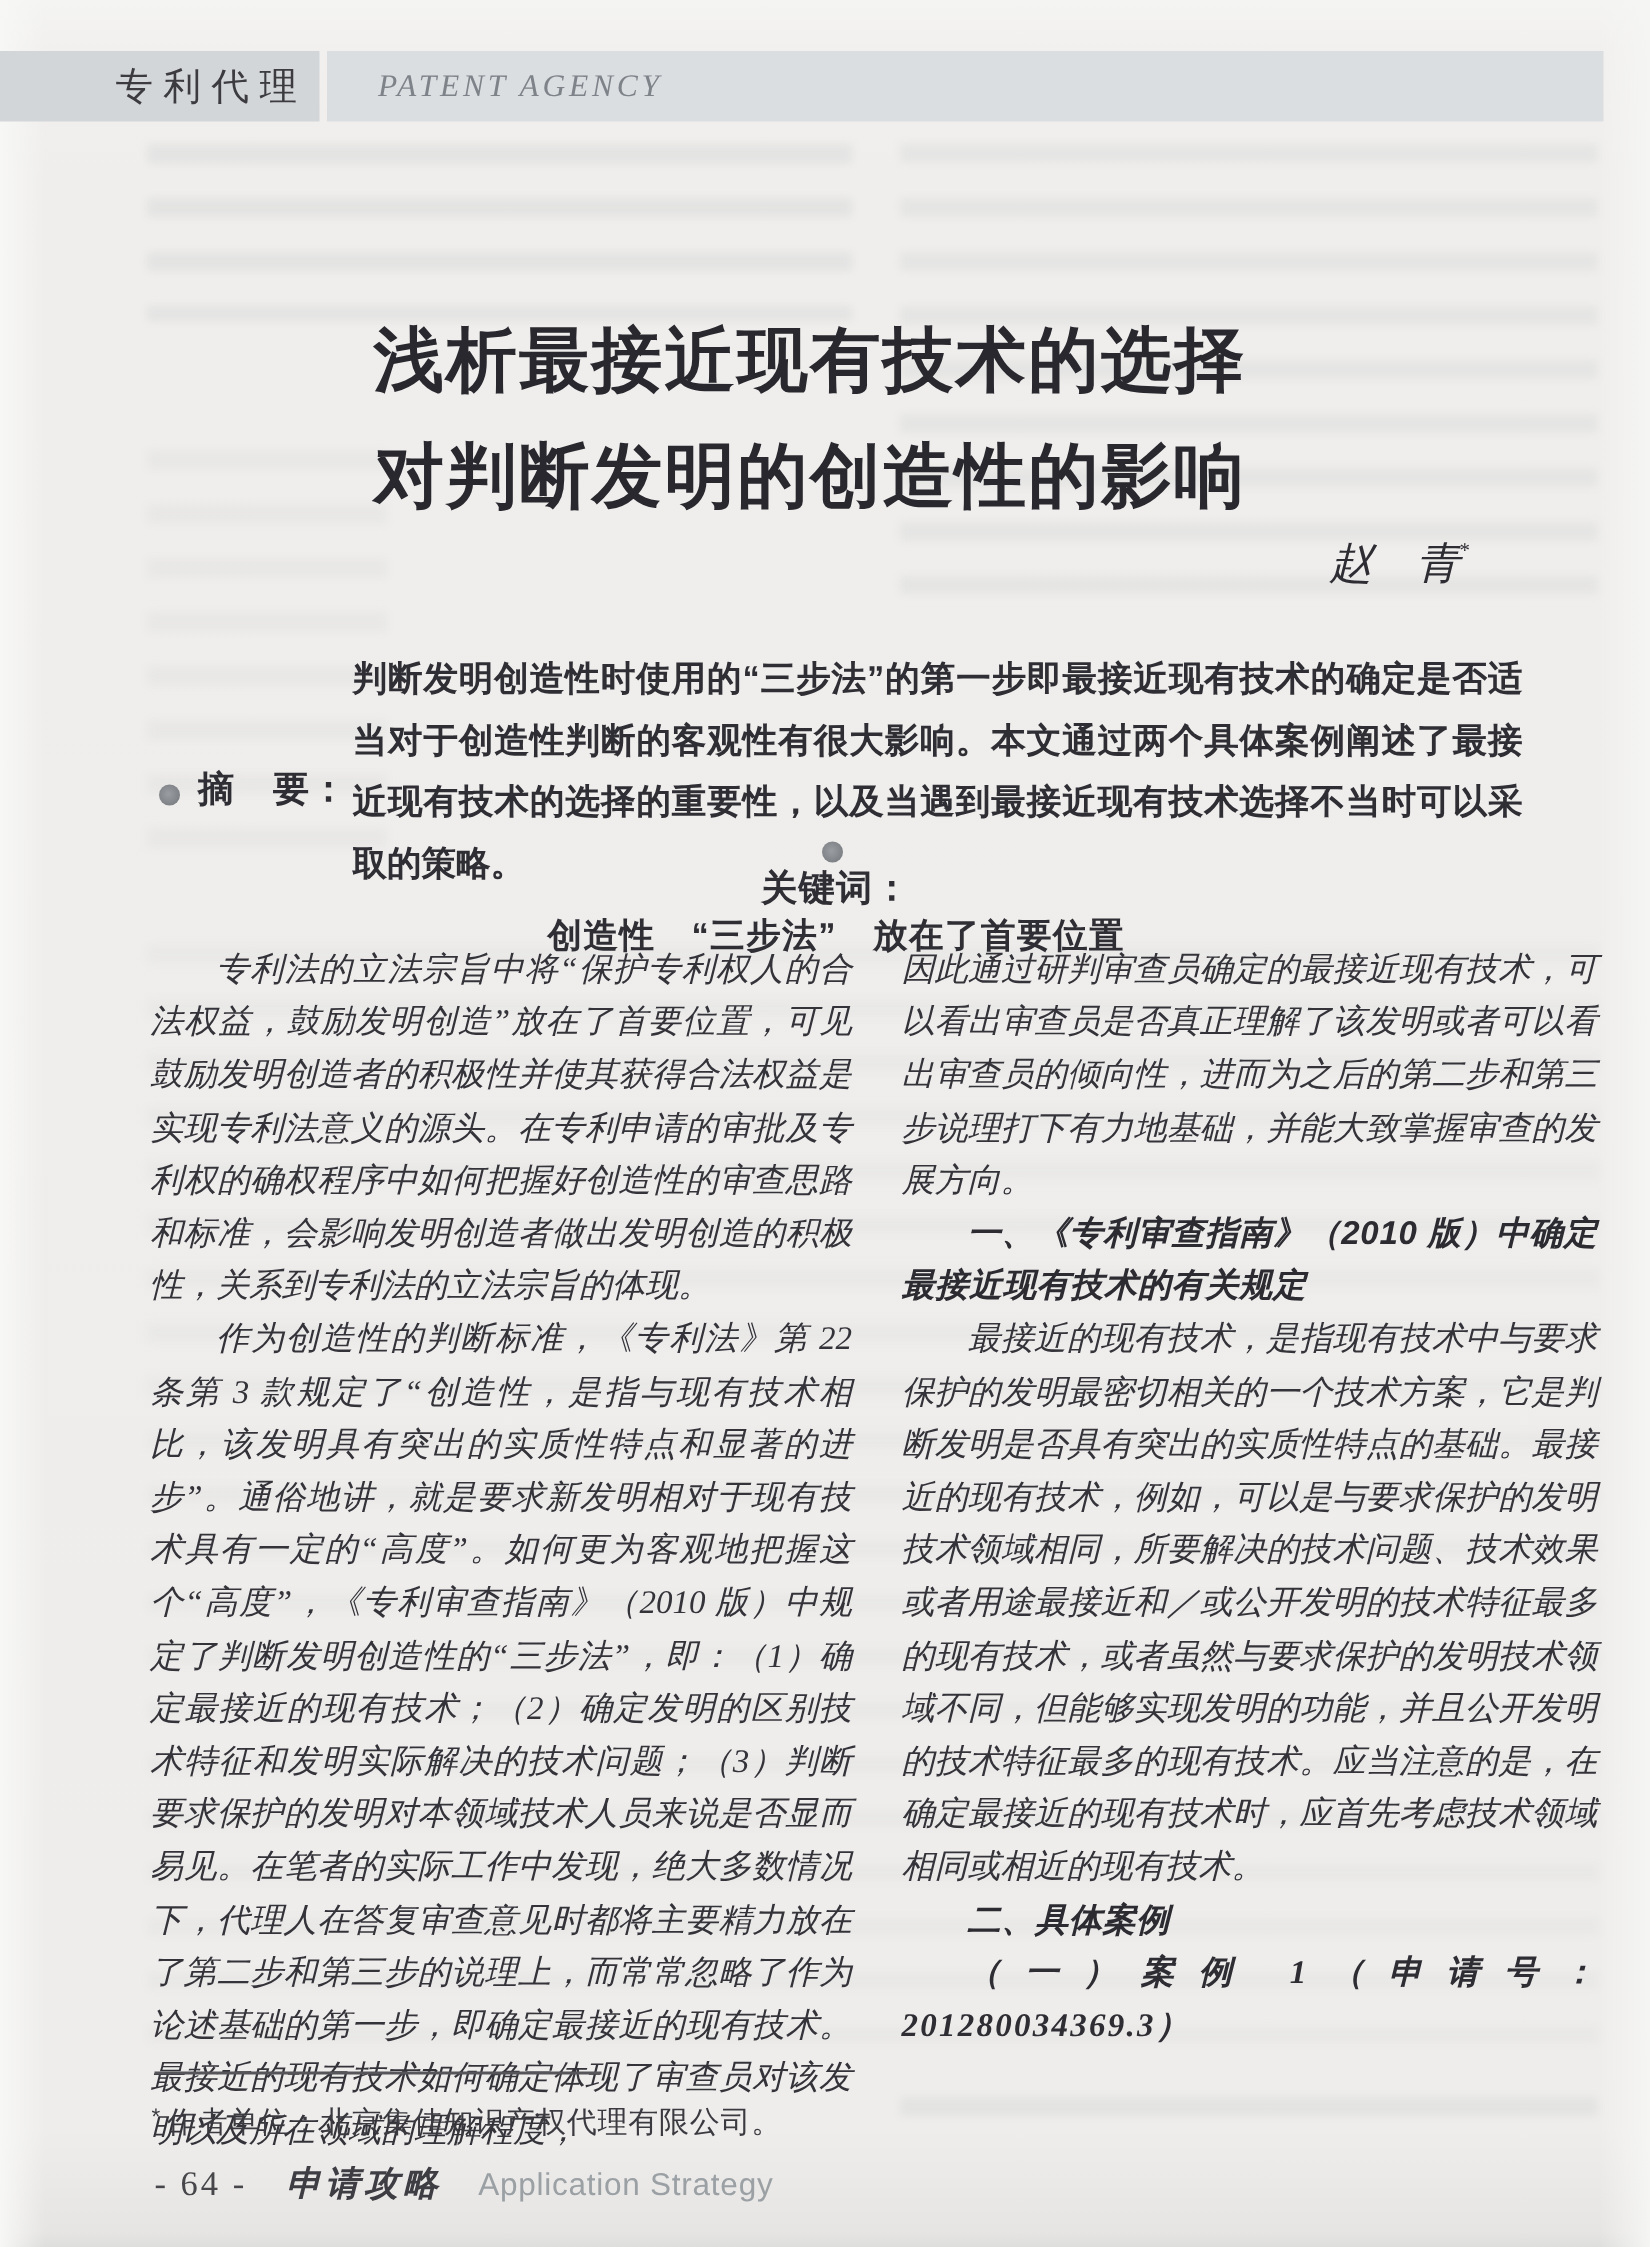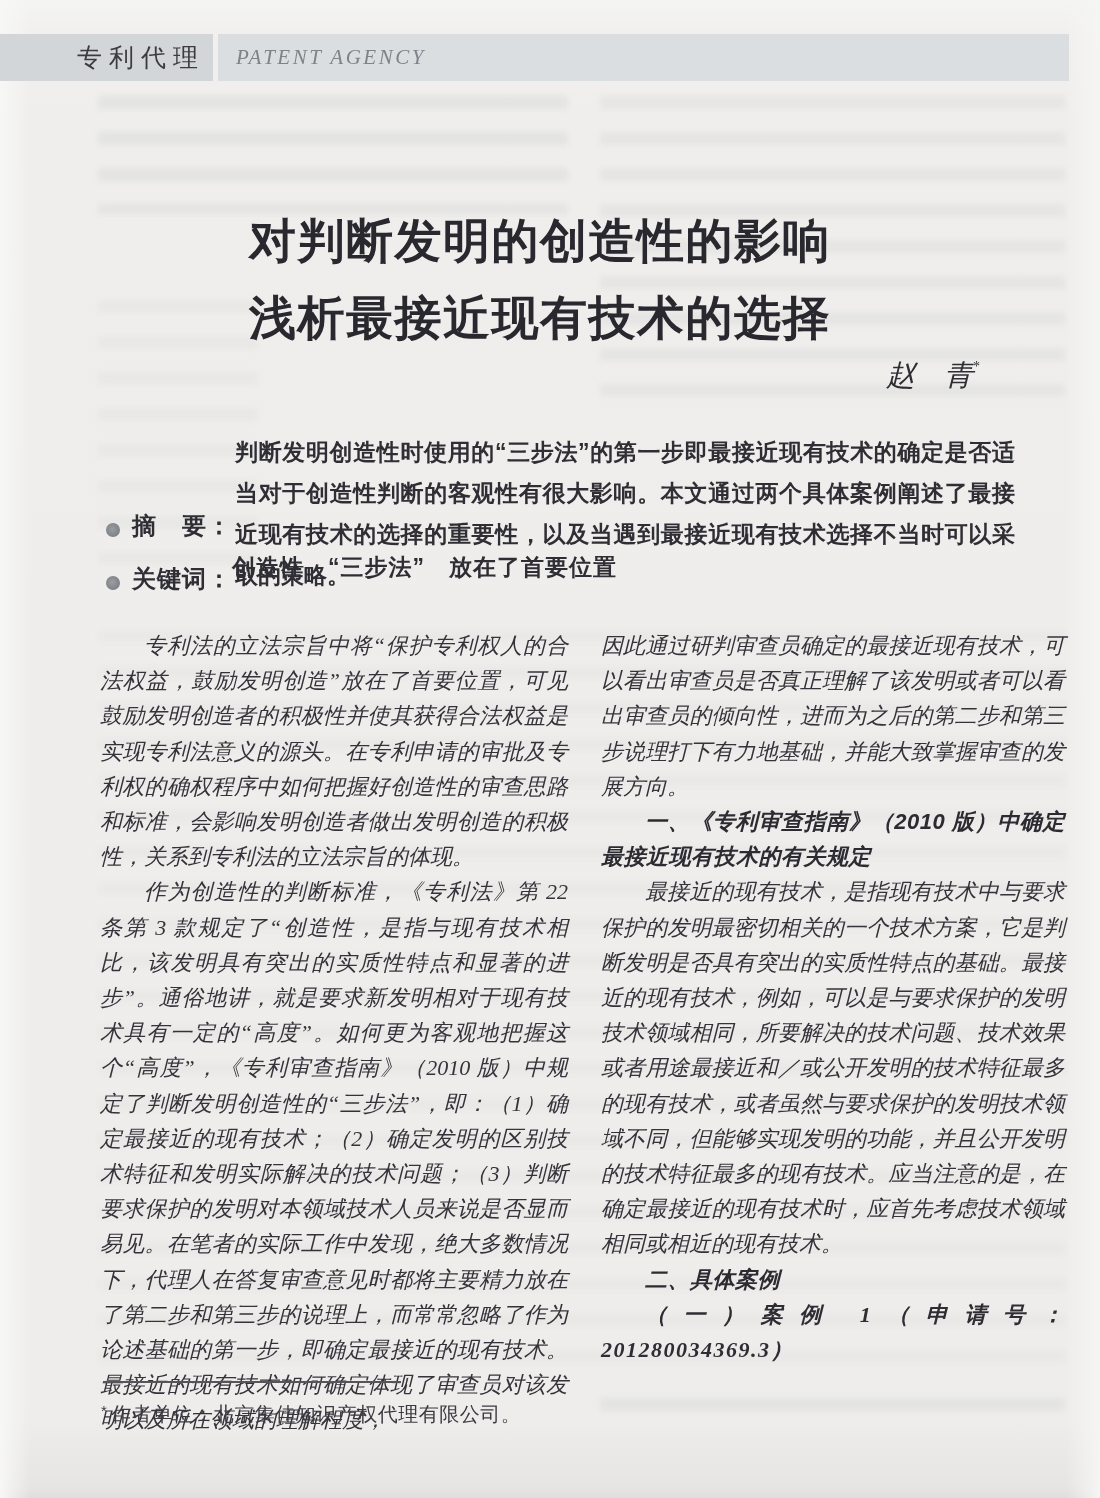--- a/index.html
+++ b/index.html
@@ -31,38 +31,38 @@
   .band-left {
     left:0; top:34px; width:213px; height:47px; background:var(--header-band-left,#d3d6d9);
     display:flex; align-items:center; justify-content:flex-end; box-sizing:border-box; padding-right:8px;
   }
   .band-left span {
     font-family:"Liberation Sans","DejaVu Sans",sans-serif;
     font-size:25px; letter-spacing:7px; color:#3b3b40;text-align:right;
   }
   .band-right {
     left:218px; top:34px; width:851px; height:47px; background:var(--header-band-right,#dbdee1);
-    display:flex; align-items:center; box-sizing:border-box; padding-left:18px;
+    display:flex; align-items:center; box-sizing:border-box; padding-left:34px;
   }
   .band-right span {
     font-style:italic; font-size:21px; letter-spacing:2.5px; color:#7e838a;
   }
 
   
   .title { left:100px; top:203px; width:880px; text-align:center;
     font-weight:bold; font-size:47px; line-height:77px; letter-spacing:1.5px; color:#29282e; }
   .author { left:100px; top:356px; width:880px; text-align:right;
     font-size:29px; font-style:italic; color:#2e2d33; }
   .author sup { font-size:14px; font-style:normal; vertical-align:14px; }
 
   
   .meta-row { left:100px; width:915px; display:flex; align-items:center;
     font-family:"Liberation Sans","DejaVu Sans",sans-serif; color:#2f2e34; }
   .abstract { top:432px; }
-  .keywords { top:552px; }
+  .keywords { top:552px;flex-direction:column; }
   .dot { flex:0 0 auto; width:14px; height:14px; border-radius:50%;
     background:radial-gradient(circle at 45% 45%, #9a9ea2 0%, #84888c 55%, #6f7377 100%);
     margin:9px 12px 0 6px; }
   .meta-label { flex:0 0 auto; font-size:24px; font-weight:600; letter-spacing:1px; white-space:pre; padding-top:1px; }
   .abstract .meta-label { width:103px; }
   .meta-text { flex:1 1 auto; font-size:23px; font-weight:600; line-height:41px;
     text-align:justify; margin-top:0; }
   .keywords .meta-text { line-height:30px; letter-spacing:1px; }
 
   
@@ -104,22 +104,22 @@
   <div class="ghost ghost-e"></div>
 
   <div class="z band-left">
     <span>专利代理</span>
   </div>
   <div class="z band-right">
     <span>PATENT AGENCY</span>
   </div>
 
   <div class="z title">
+    <div>浅析最接近现有技术的选择</div>
     <div>对判断发明的创造性的影响</div>
-    <div>浅析最接近现有技术的选择</div>
   </div>
 
   <div class="z author"><span>赵　青</span><sup>*</sup></div>
 
   <div class="z meta-row abstract">
     <span class="dot"></span>
     <span class="meta-label">摘　要：</span>
     <p class="meta-text">判断发明创造性时使用的“三步法”的第一步即最接近现有技术的确定是否适当对于创造性判断的客观性有很大影响。本文通过两个具体案例阐述了最接近现有技术的选择的重要性，以及当遇到最接近现有技术选择不当时可以采取的策略。</p>
   </div>
 
@@ -138,14 +138,19 @@
     <p class="noindent">因此通过研判审查员确定的最接近现有技术，可以看出审查员是否真正理解了该发明或者可以看出审查员的倾向性，进而为之后的第二步和第三步说理打下有力地基础，并能大致掌握审查的发展方向。</p>
     <p class="sec-heading">一、《专利审查指南》（2010 版）中确定最接近现有技术的有关规定</p>
     <p>最接近的现有技术，是指现有技术中与要求保护的发明最密切相关的一个技术方案，它是判断发明是否具有突出的实质性特点的基础。最接近的现有技术，例如，可以是与要求保护的发明技术领域相同，所要解决的技术问题、技术效果或者用途最接近和／或公开发明的技术特征最多的现有技术，或者虽然与要求保护的发明技术领域不同，但能够实现发明的功能，并且公开发明的技术特征最多的现有技术。应当注意的是，在确定最接近的现有技术时，应首先考虑技术领域相同或相近的现有技术。</p>
     <p class="sec-heading">二、具体案例</p>
     <p class="case-heading">（一）案例 1（申请号：201280034369.3）</p>
   </div>
 
   <div class="z fn-rule"></div>
   <div class="z footnote"><span class="fn-marker">*</span><span>作者单位：北京集佳知识产权代理有限公司。</span></div>
 
+  <div class="z footer">
+    <span class="pageno">- 64 -</span>
+    <span class="sec-cn">申请攻略</span>
+    <span class="sec-en">Application Strategy</span>
+  </div>
 
 </div>
 
 </body></html>

